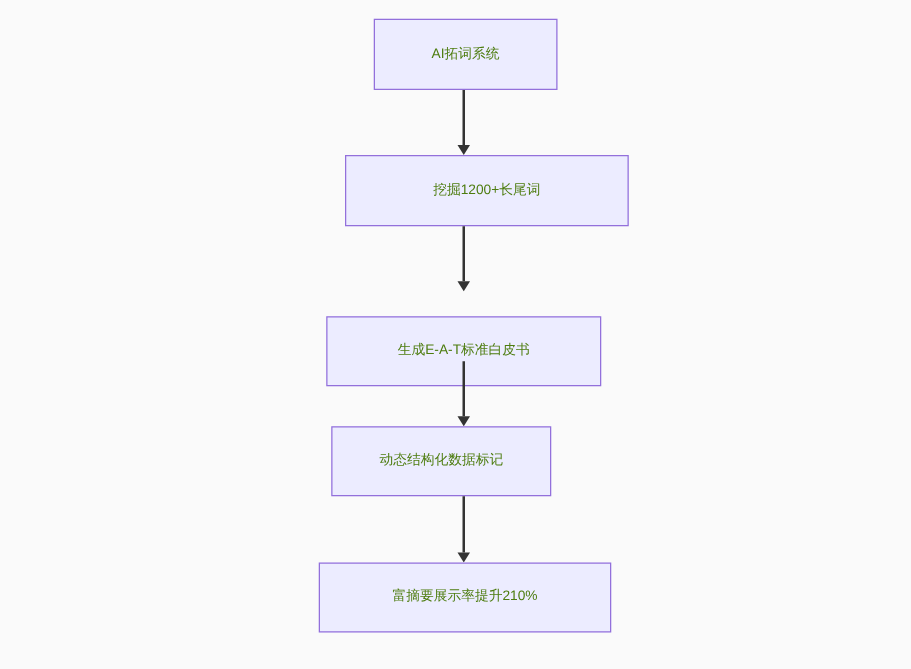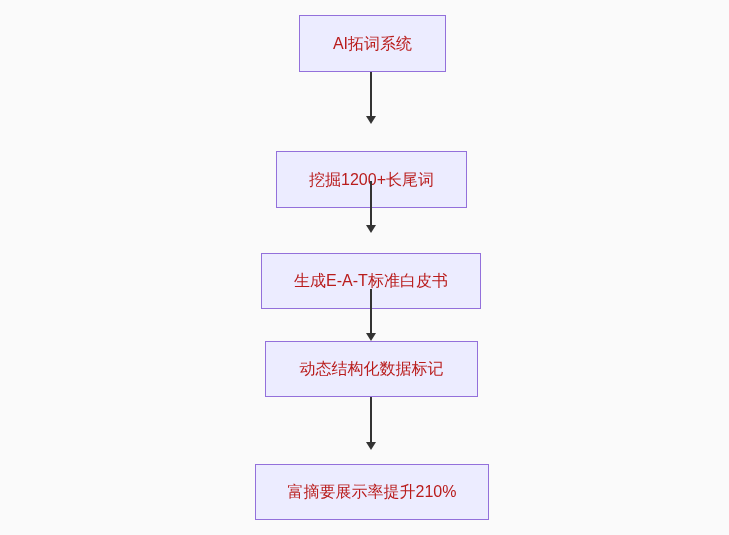--- a/index.html
+++ b/index.html
@@ -17,30 +17,30 @@
   }
   .node {
     position: absolute;
     background: #ececff;
     border: 1px solid #9370db;
     display: flex;
     align-items: center;
     justify-content: center;
   }
   .node-label {
-    color: #b91c1c;
-    font-size: 16px;
+    color: #4d7c0f;
+    font-size: 11px;
     line-height: 1.2;
     white-space: nowrap;
   }
   .node-1 { left: 299px; top: 15px;  width: 147px; height: 57px; }
-  .node-2 { left: 276px; top: 124px; width: 191px; height: 57px; margin-top: 27px; }
+  .node-2 { left: 276px; top: 124px; width: 227px; height: 57px; }
   .node-3 { left: 261px; top: 233px; width: 220px; height: 56px; margin-top: 20px; }
-  .node-4 { left: 265px; top: 341px; width: 213px; height: 56px; text-align: center; }
-  .node-5 { left: 255px; top: 450px; width: 234px; height: 56px; margin-top: 14px; }
+  .node-4 { left: 265px; top: 341px; width: 176px; height: 56px; text-align: center; }
+  .node-5 { left: 255px; top: 450px; width: 234px; height: 56px; }
 
   .edge {
     position: absolute;
     left: 365px;
     width: 12px;
     display: flex;
     flex-direction: column;
     align-items: center;
   }
   .edge-1 { top: 72px;  height: 52px; }

